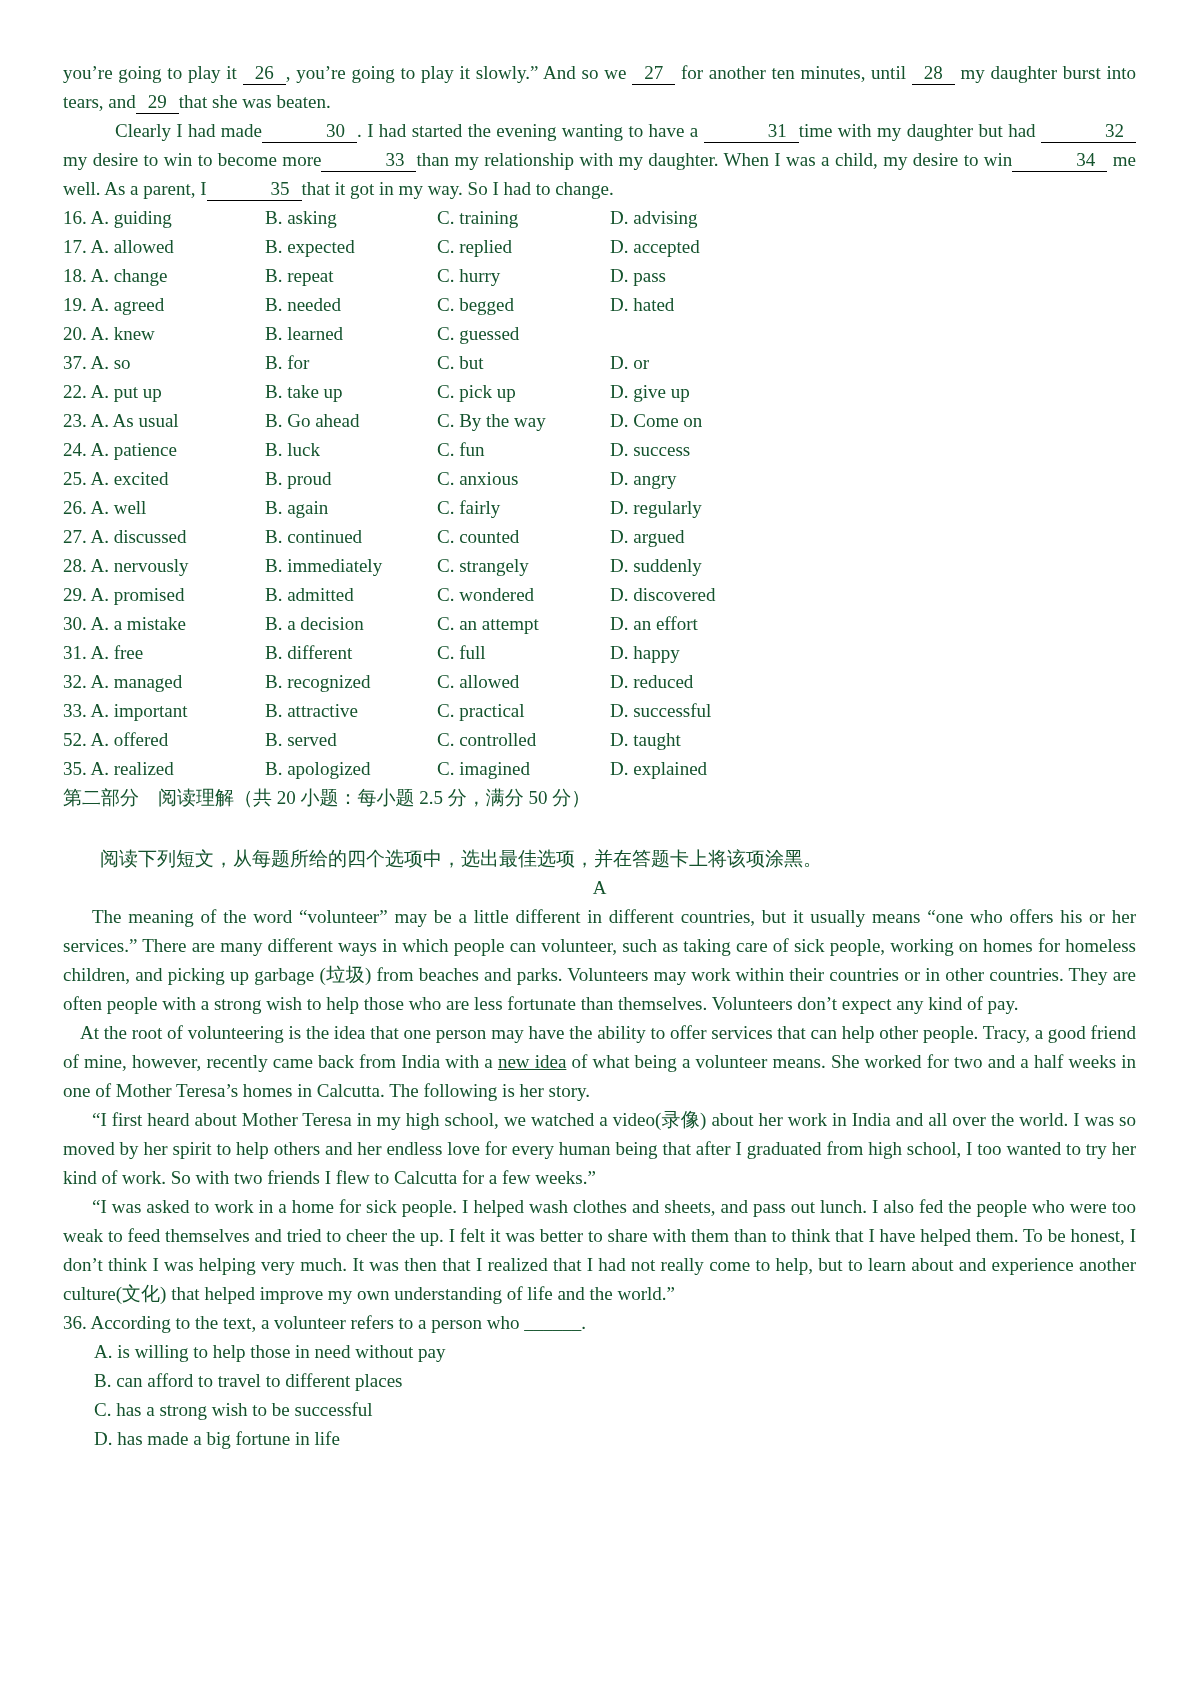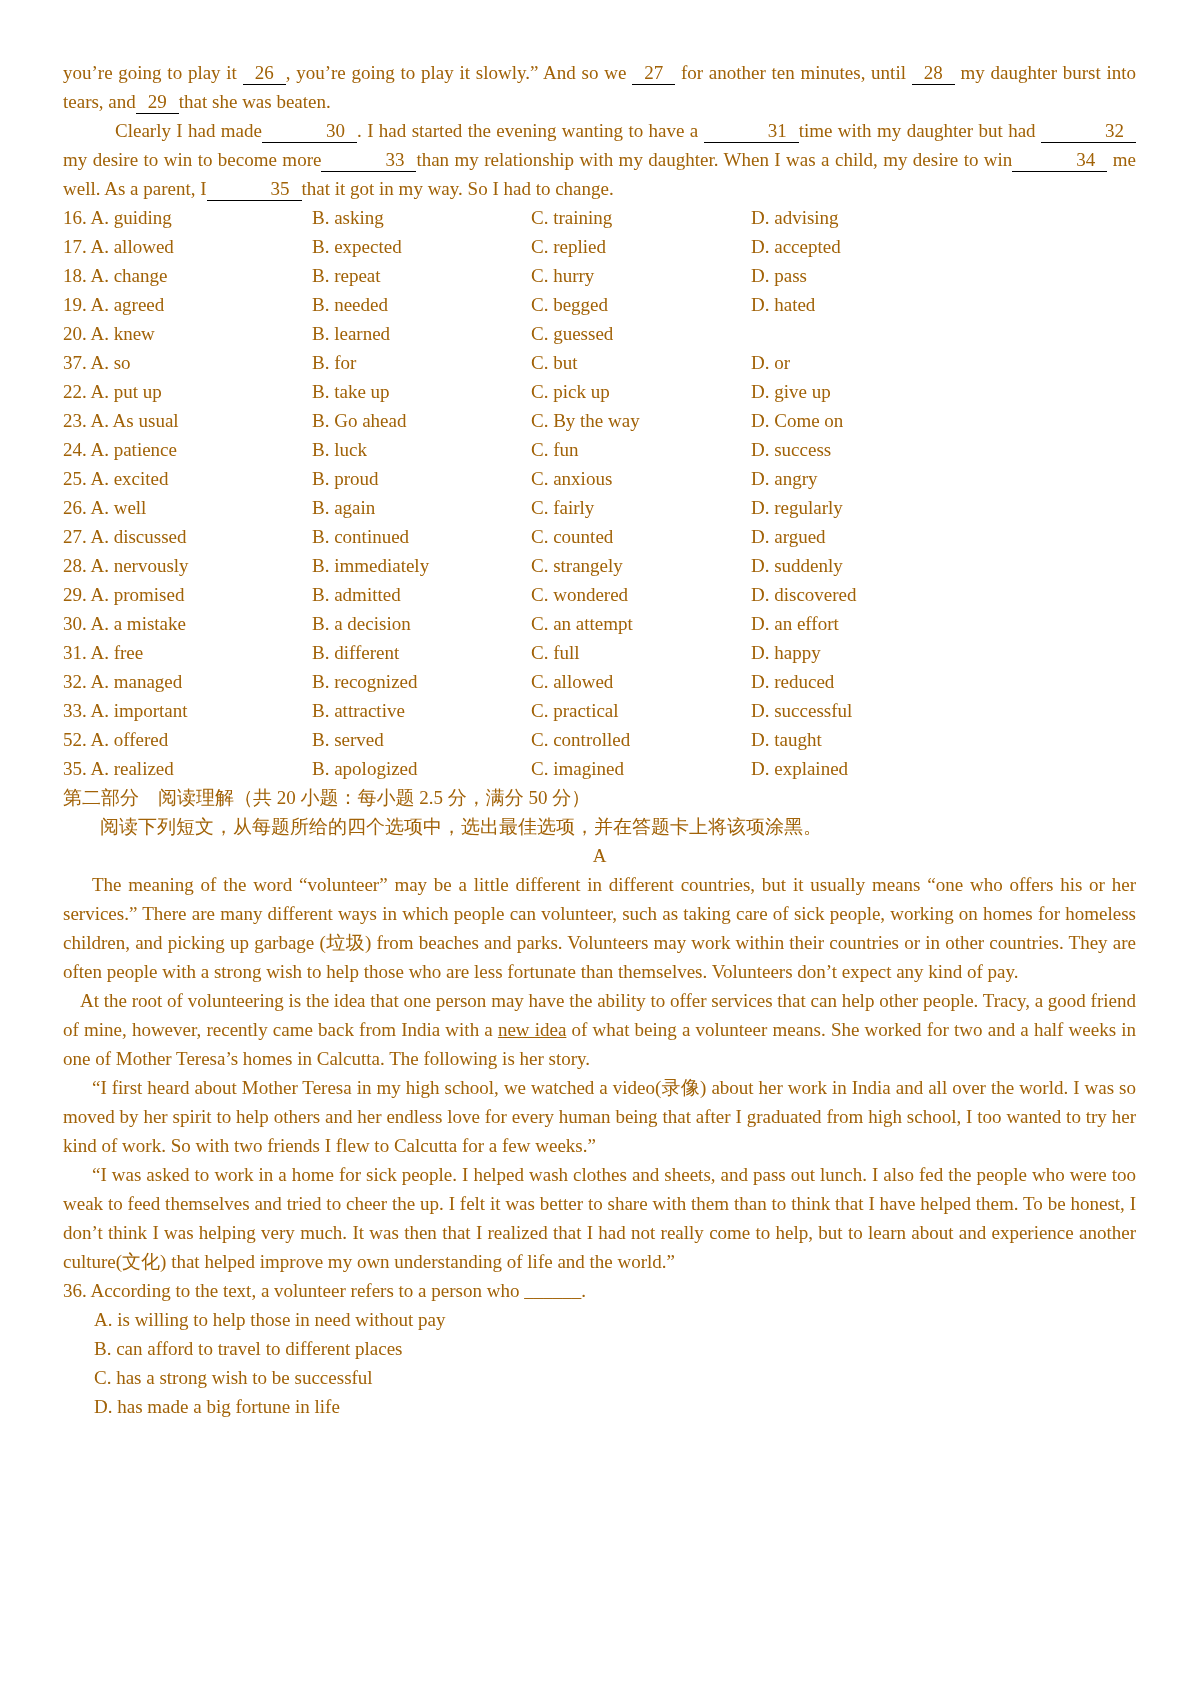--- a/index.html
+++ b/index.html
@@ -2,46 +2,46 @@
 <html><head>
 <meta charset="utf-8">
 <style>
   html, body { margin: 0; padding: 0; background: #ffffff; }
   .page {
     width: 1200px;
     height: 1698px;
     box-sizing: border-box;
     padding: 58px 64px 0 63px;
     background: #ffffff;
-    color: #a16207;
+    color: #14532d;
     font-family: "Liberation Serif", "DejaVu Serif", serif;
     font-size: 19px;
     line-height: 29px;
     overflow: hidden;
   }
   p { margin: 0; }
   .just { text-align: justify; }
   .p-indent-lg { text-indent: 52px; }
   .p-indent    { text-indent: 29px; }
   .p-indent-sm { text-indent: 17px; }
   .blank {
     display: inline-block;
     line-height: 23px;
     padding: 0 12px;
     border-bottom: 1px solid #000;
     text-align: center;
   }
   .uline { text-decoration: underline; margin-top: 36px; }
   .options { }
-  .opt-row { display: flex; gap: 47px; }
+  .opt-row { display: flex; }
   .opt-row .c1 { width: 202px; }
   .opt-row .c2 { width: 172px; }
   .opt-row .c3 { width: 173px; }
   .opt-row .c4 { flex: 1; }
-  .sec-instruction { padding-left: 37px; }
+  .sec-instruction { padding-left: 37px; margin-top: 32px; }
   .passage-label { text-align: center; }
   .q-opt { padding-left: 31px; }
 </style>
 </head>
 <body>
 
 <div class="page">
 
   <section class="cloze">
     <p class="just">you’re going to play it <span class="blank">26</span>, you’re going to play it slowly.” And so we <span class="blank">27</span> for another ten minutes, until <span class="blank">28</span> my daughter burst into tears, and<span class="blank">29</span>that she was beaten.</p>

